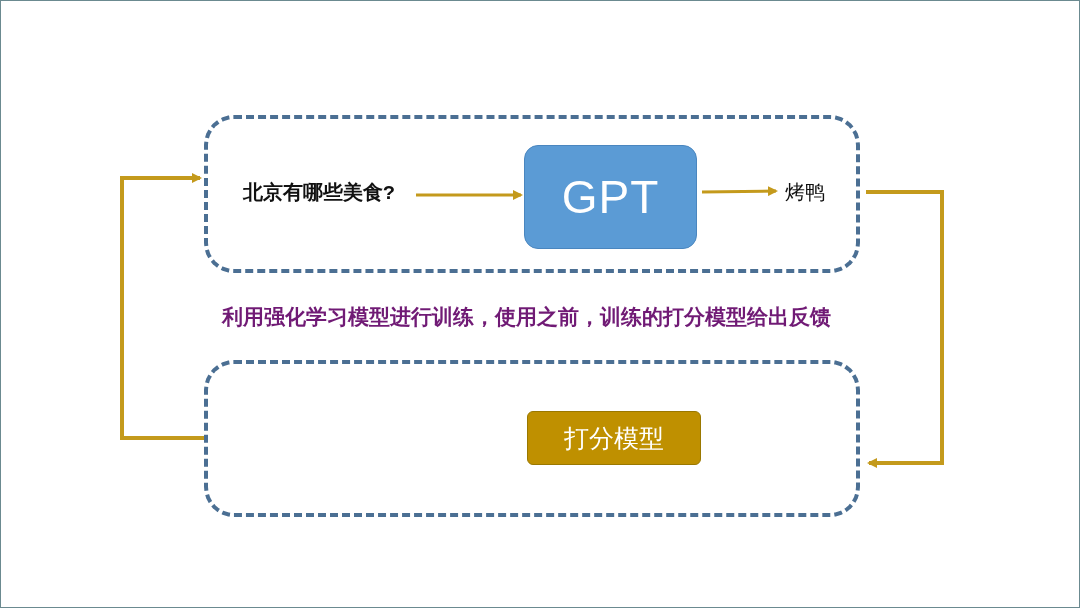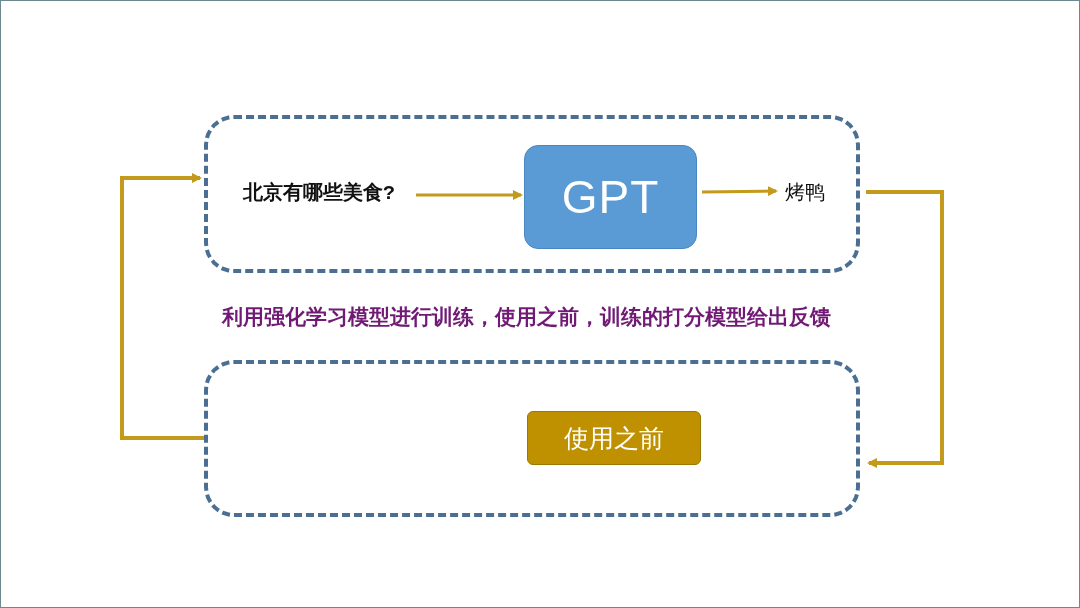--- a/index.html
+++ b/index.html
@@ -79,14 +79,14 @@
 
 <div class="gpt-box">
   <span>GPT</span>
 </div>
 
 <div class="answer">烤鸭</div>
 
 <div class="caption">利用强化学习模型进行训练，使用之前，训练的打分模型给出反馈</div>
 
 <div class="score-box">
-  <span>使用之前</span>
+  <span>打分模型</span>
 </div>
 
 </body></html>

